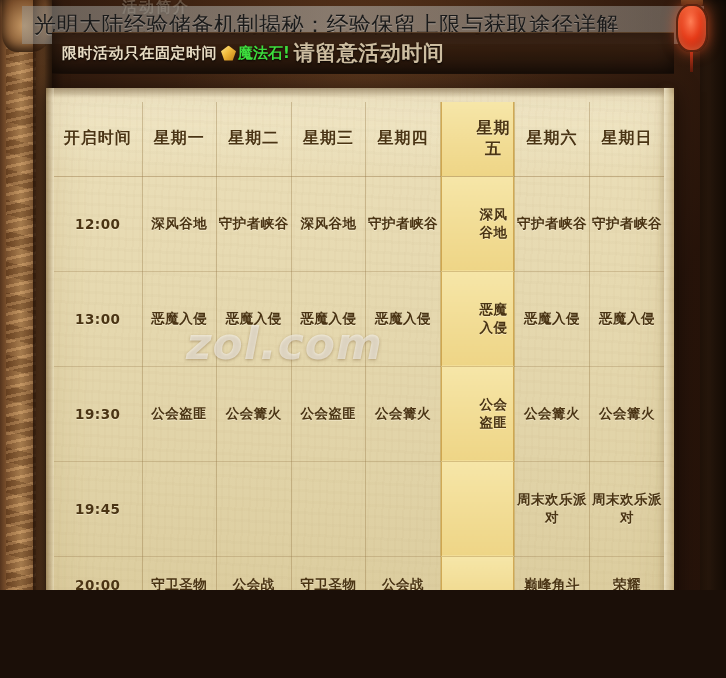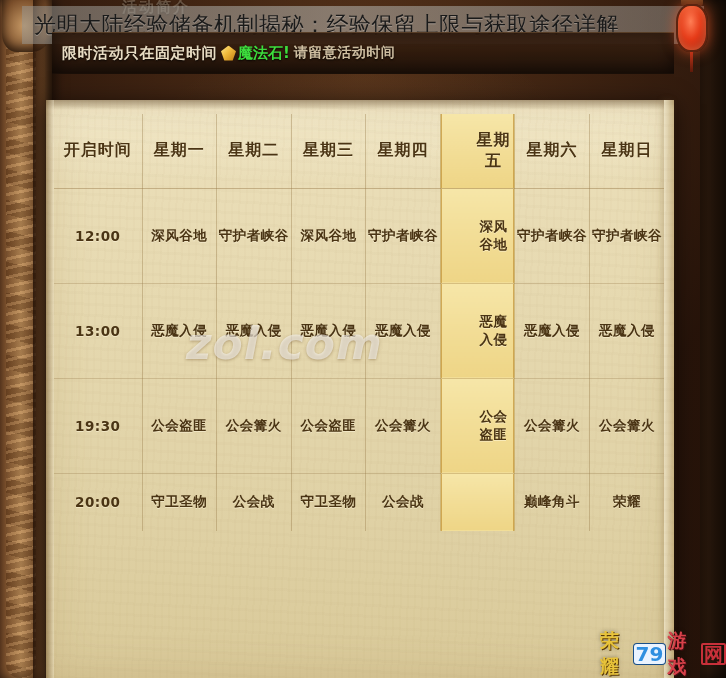--- a/index.html
+++ b/index.html
@@ -3,21 +3,21 @@
 <meta charset="utf-8">
 <title>活动时间表</title>
 <style>
   * { margin:0; padding:0; box-sizing:border-box; }
   html,body{
     width:726px; height:678px; overflow:hidden;
     font-family:"DejaVu Sans","Liberation Sans",sans-serif;
     background:#1b0f08;
   }
   #screen{
-    position:relative; width:726px; height:678px; overflow:hidden;
+    position:relative; width:726px; height:590px; overflow:hidden;
     background:
       radial-gradient(circle at 50% 10%, rgba(120,70,35,.55) 0%, rgba(40,20,10,.9) 60%),
       linear-gradient(180deg,#2a1a0f 0%,#1d1108 40%,#160d06 100%);
   }
 
   
   .bg-vignette{
     position:absolute; inset:0;
     background:radial-gradient(ellipse at 50% 45%, rgba(255,200,130,.10) 0%, rgba(0,0,0,0) 55%);
     pointer-events:none;
@@ -112,27 +112,27 @@
     font-size:15px; font-weight:700; color:#3ddd3d;
     text-shadow:0 1px 2px rgba(0,0,0,.9);
   }
   .gem-icon{
     display:inline-block; width:15px; height:15px;
     background:linear-gradient(135deg,#ffe98a 0%,#f0b93a 45%,#c07d12 100%);
     clip-path:polygon(50% 0%, 100% 38%, 78% 100%, 22% 100%, 0% 38%);
     box-shadow:0 0 6px rgba(255,200,80,.8);
   }
   .notice-tail{
-    font-size:14px; font-weight:700; color:#cdbda0; letter-spacing:.5px;
+    font-size:21px; font-weight:700; color:#cdbda0; letter-spacing:.5px;
     text-shadow:0 1px 2px rgba(0,0,0,.85);
   }
 
   
   .scroll{
-    position:absolute; left:46px; top:100px; width:628px; height:578px; z-index:4;
+    position:absolute; left:46px; top:88px; width:628px; height:578px; z-index:4;
     background:
       linear-gradient(180deg, rgba(255,250,230,.35) 0%, rgba(0,0,0,0) 14%),
       linear-gradient(180deg,#ece0bb 0%,#e6d9b0 35%,#e0d2a6 70%,#d9c999 100%);
     box-shadow:0 4px 22px rgba(0,0,0,.6), inset 0 0 40px rgba(170,140,90,.28);
   }
   .scroll-edge-left{
     position:absolute; left:0; top:0; width:8px; height:100%;
     background:linear-gradient(90deg,rgba(120,92,50,.55),rgba(255,248,225,.35));
   }
   .scroll-edge-right{
@@ -308,20 +308,30 @@
             <tr>
               <td class="time-cell">19:30</td>
               <td>公会盗匪</td>
               <td>公会篝火</td>
               <td>公会盗匪</td>
               <td>公会篝火</td>
               <td class="hl">公会盗匪</td>
               <td>公会篝火</td>
               <td>公会篝火</td>
             </tr>
+            <tr>
+              <td class="time-cell">19:45</td>
+              <td></td>
+              <td></td>
+              <td></td>
+              <td></td>
+              <td class="hl"></td>
+              <td>周末欢乐派对</td>
+              <td>周末欢乐派对</td>
+            </tr>
             <tr class="row-last">
               <td class="time-cell">20:00</td>
               <td>守卫圣物</td>
               <td>公会战</td>
               <td>守卫圣物</td>
               <td>公会战</td>
               <td class="hl"></td>
               <td>巅峰角斗</td>
               <td>荣耀</td>
             </tr>

